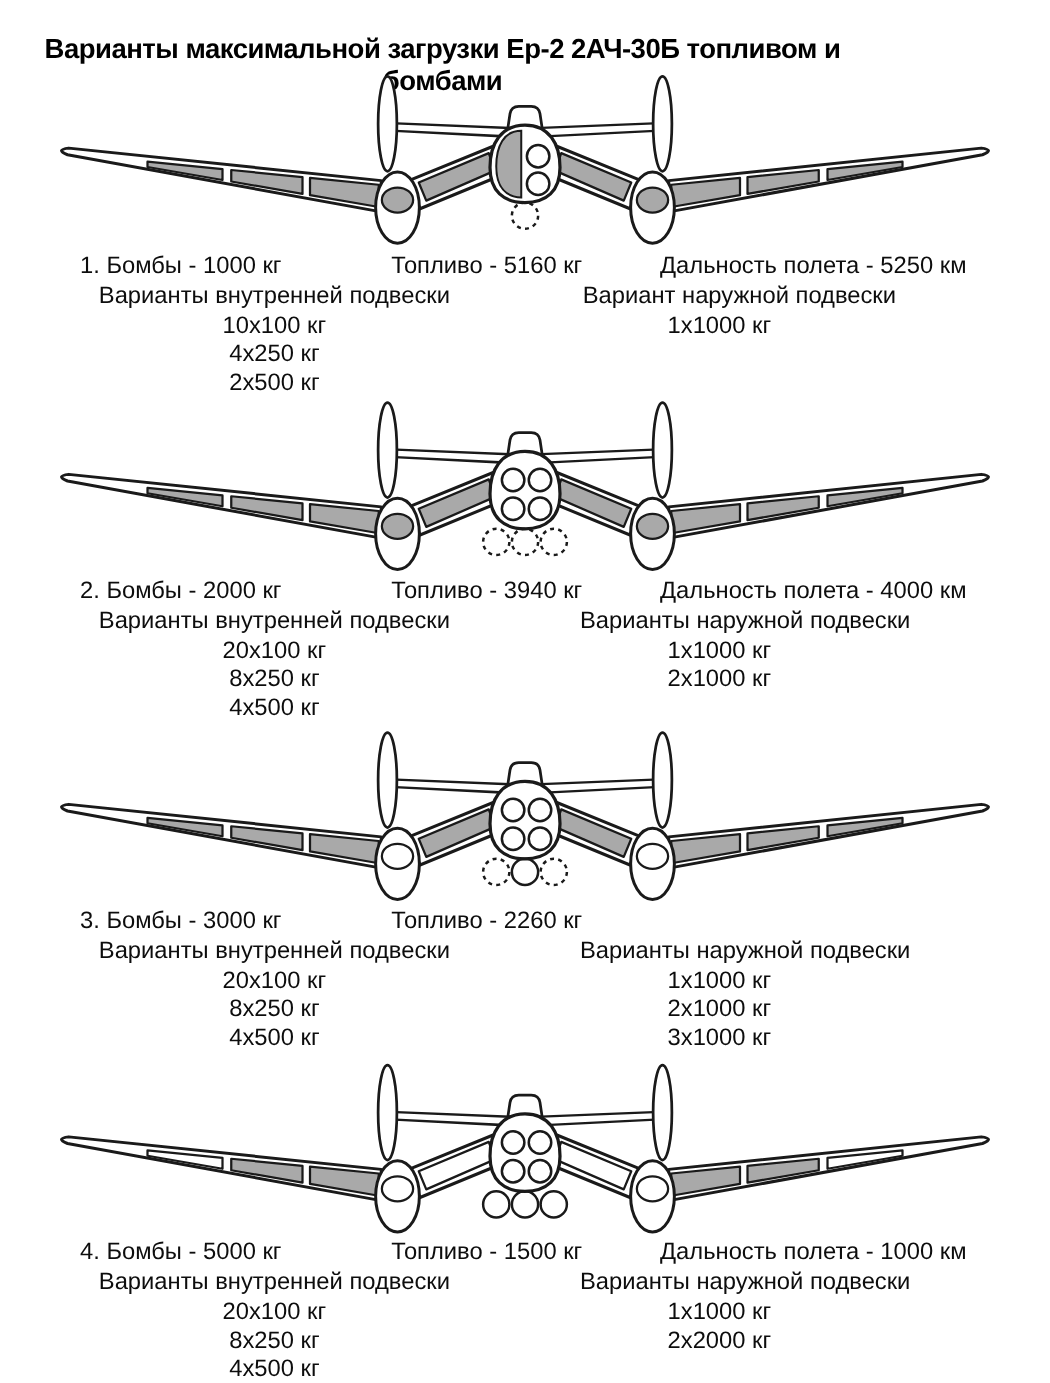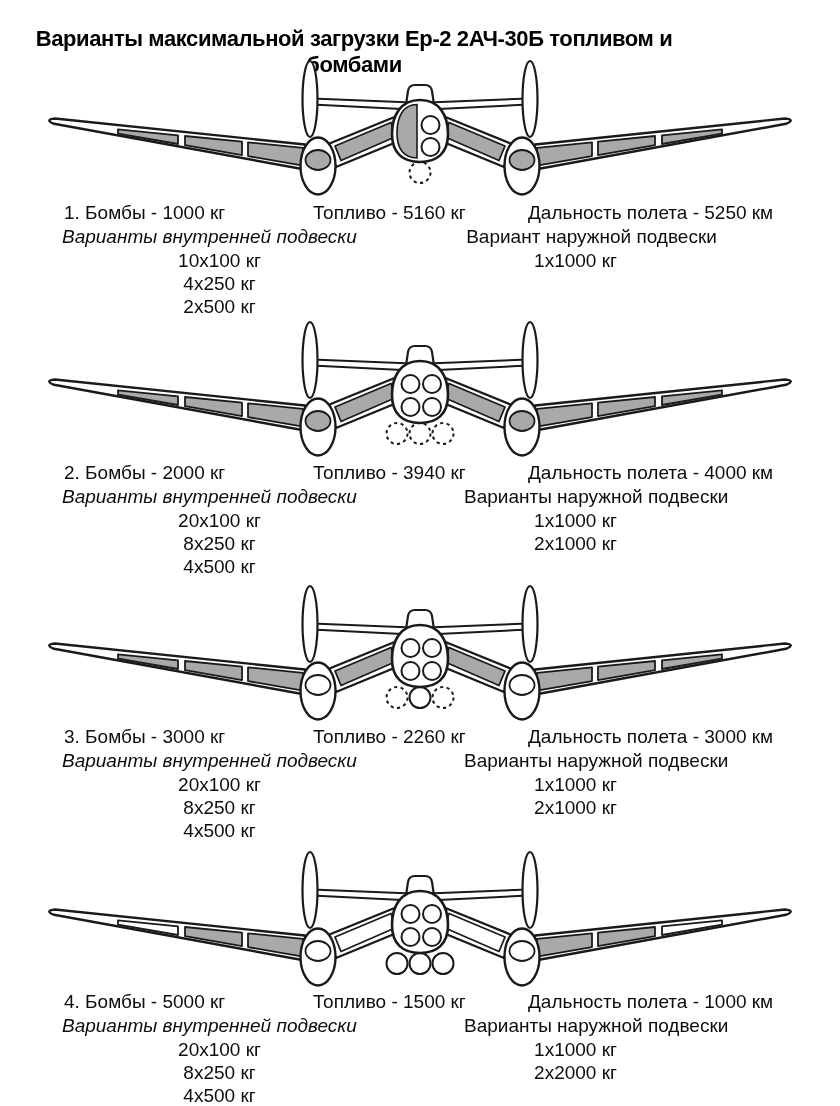--- a/index.html
+++ b/index.html
@@ -7,21 +7,21 @@
         font-family:"Liberation Sans",sans-serif;color:#0d0d0d;}
   .page-title{position:absolute;top:10px;left:0;width:676px;margin:16px;text-align:center;
         font-size:22px;font-weight:700;letter-spacing:-0.4px;color:#000;}
   figure.aircraft{position:absolute;left:0;width:840px;height:150px;margin:0;padding:0;}
   #ac0{top:57px}#ac1{top:318px}#ac2{top:582px}#ac3{top:848px}
   .textblock{position:absolute;left:0;width:840px;height:120px;font-size:19px;line-height:21px;}
   #tb0{top:202px}#tb1{top:462px}#tb2{top:726px}#tb3{top:991px}
   .c1{position:absolute;left:64px;top:0;white-space:nowrap;}
   .c2{position:absolute;left:313px;top:0;white-space:nowrap;}
   .c3{position:absolute;left:528px;top:0;white-space:nowrap;}
-  .int-header{position:absolute;left:62px;top:24px;width:315px;white-space:nowrap;font-style:italic;}
+  .int-header{position:absolute;left:62px;top:24px;width:315px;text-align:center;white-space:nowrap;}
   .ext-header{position:absolute;left:464px;top:24px;width:255px;text-align:center;white-space:nowrap;}
   .int-opts{position:absolute;left:62px;top:47px;width:315px;text-align:center;}
   .ext-opts{position:absolute;left:448px;top:47px;width:255px;text-align:center;}
   .opt{height:23px;line-height:23px;text-align:center;}
 </style>
 </head>
 <body>
 
 <div class="page">
   <h1 class="page-title">Варианты максимальной загрузки Ер-2 2АЧ-30Б топливом и бомбами</h1>
@@ -157,31 +157,31 @@
         <circle cx="432" cy="66" r="9" fill="#ffffff" stroke="#1a1a1a" stroke-width="2"></circle>
         <circle cx="410.5" cy="89" r="9" fill="#ffffff" stroke="#1a1a1a" stroke-width="2"></circle>
         <circle cx="432" cy="89" r="9" fill="#ffffff" stroke="#1a1a1a" stroke-width="2"></circle>
         <circle cx="397" cy="115.5" r="10.5" fill="none" stroke="#1a1a1a" stroke-width="2" stroke-dasharray="3.2 3.4"></circle>
         <circle cx="420" cy="115.5" r="10.5" fill="none" stroke="#1a1a1a" stroke-width="2"></circle>
         <circle cx="443" cy="115.5" r="10.5" fill="none" stroke="#1a1a1a" stroke-width="2" stroke-dasharray="3.2 3.4"></circle>
       </svg></figure>
   <div class="textblock" id="tb2">
     <span class="c1">3. Бомбы - 3000 кг</span>
     <span class="c2">Топливо - 2260 кг</span>
-    <span class="c3">Дальность полета - 3000 км</span>
     <div class="int-header">Варианты внутренней подвески</div>
     <div class="ext-header">Варианты наружной подвески</div>
     <div class="int-opts">
         <div class="opt">20x100 кг</div>
         <div class="opt">8x250 кг</div>
         <div class="opt">4x500 кг</div>
       </div>
     <div class="ext-opts">
         <div class="opt">1x1000 кг</div>
         <div class="opt">2x1000 кг</div>
+        <div class="opt">3x1000 кг</div>
       </div>
   </div>
 
   <figure class="aircraft" id="ac3"><svg viewBox="0 0 840 150" width="840" height="150">
         <path d="M405,54 L408,34 Q409,28 415,28 L425,28 Q431,28 432,34 L435,54 Z" fill="#ffffff" stroke="#1a1a1a" stroke-width="2.2"></path>
         <g>
           <polygon points="312,41.5 412,45.5 412,52.5 312,47.5" fill="#ffffff" stroke="#1a1a1a" stroke-width="2" stroke-linejoin="round"></polygon>
           <ellipse cx="310" cy="42" rx="7.5" ry="38" fill="#ffffff" stroke="#1a1a1a" stroke-width="2.2"></ellipse>
           <path d="M305,87.5 L55,61.5 Q44,62.8 54,66.8 L305,112.5 Z" fill="#ffffff" stroke="#1a1a1a" stroke-width="2.4" stroke-linejoin="round"></path>
           <polygon points="248,85.3 303,90.8 303,108.6 248,99.1" fill="#a9a9a9" stroke="#1a1a1a" stroke-width="1.8" stroke-linejoin="round"></polygon>

